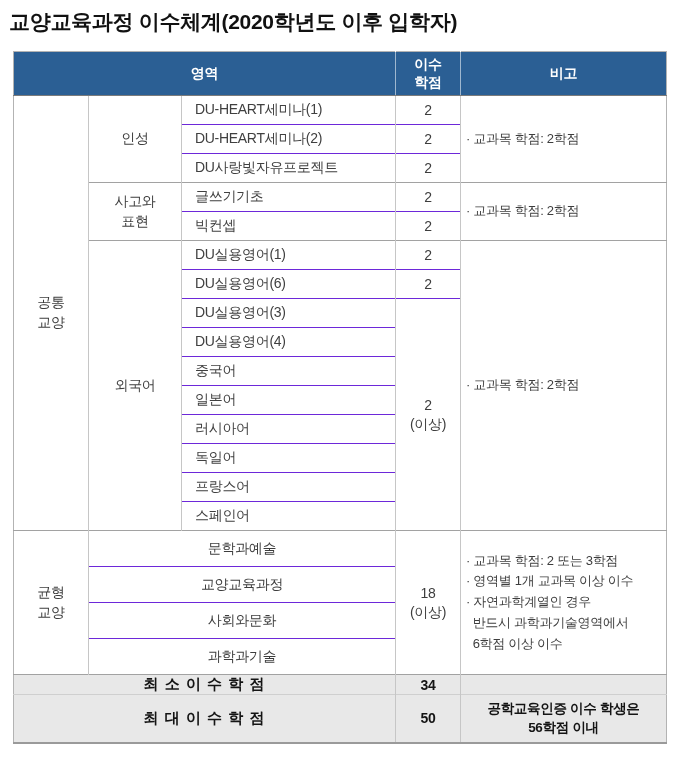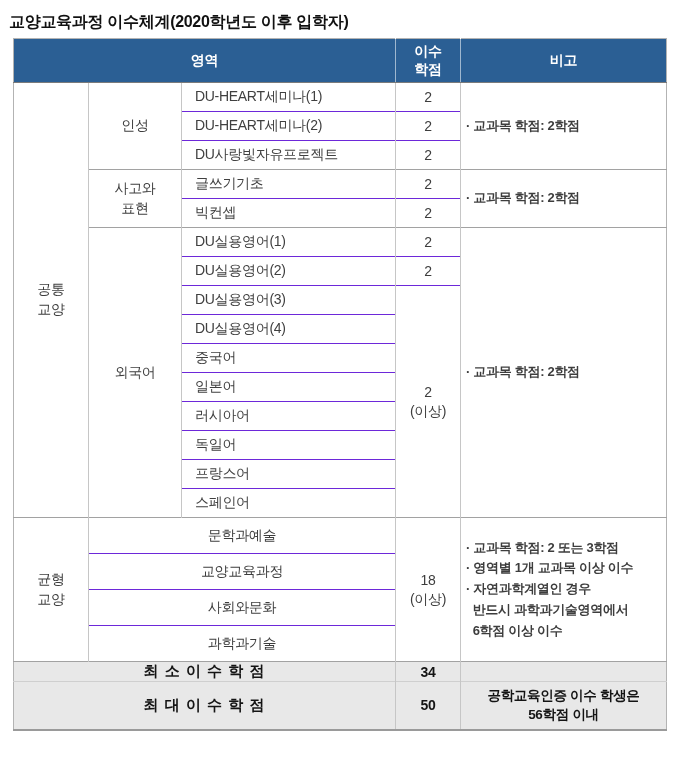--- a/index.html
+++ b/index.html
@@ -4,22 +4,22 @@
 <style>
   html, body {
     margin: 0;
     padding: 0;
     background: #ffffff;
     font-family: "Liberation Sans", "DejaVu Sans", sans-serif;
     color: #3d3d3d;
     width: 685px;
   }
   .page-title {
-    margin: 10px 0 4px 9px;
-    font-size: 16px;
+    margin: 10px 0 17px 9px;
+    font-size: 21px;
     line-height: 24px;
     font-weight: bold;
     color: #111111;
     letter-spacing: -0.3px;
   }
   table.curriculum {
     margin-left: 13px;
     border-collapse: collapse;
     table-layout: fixed;
     width: 653px;
@@ -69,21 +69,20 @@
   }
   td.credit { white-space: pre-line; line-height: 1.3; }
   td.note {
     text-align: left;
     padding-left: 5px;
     padding-right: 2px;
     font-size: 13px;
     white-space: pre-wrap;
     line-height: 1.6;
     color: #3d3d3d;
-    font-weight: bold;
   }
   tr.summary td {
     background: #e8e8e8;
     font-weight: bold;
     color: #141414;
   }
   td.sum-label { font-size: 15px; letter-spacing: 1px; }
   td.sum-value { font-size: 14px; }
   td.sum-note  {
     font-size: 13.5px;
@@ -147,21 +146,21 @@
       <td class="credit bl bt">2</td>
     </tr>
 
     <tr class="h-common">
       <td class="sub-label bl btg" rowspan="10">외국어</td>
       <td class="course bl btg">DU실용영어(1)</td>
       <td class="credit bl btg">2</td>
       <td class="note bl btg" rowspan="10">· 교과목 학점: 2학점</td>
     </tr>
     <tr class="h-common">
-      <td class="course bl bt">DU실용영어(2)</td>
+      <td class="course bl bt">DU실용영어(6)</td>
       <td class="credit bl bt">2</td>
     </tr>
     <tr class="h-common">
       <td class="course bl bt">DU실용영어(3)</td>
       <td class="credit bl bt" rowspan="8">2
 (이상)</td>
     </tr>
     <tr class="h-common">
       <td class="course bl bt">DU실용영어(4)</td>
     </tr>

